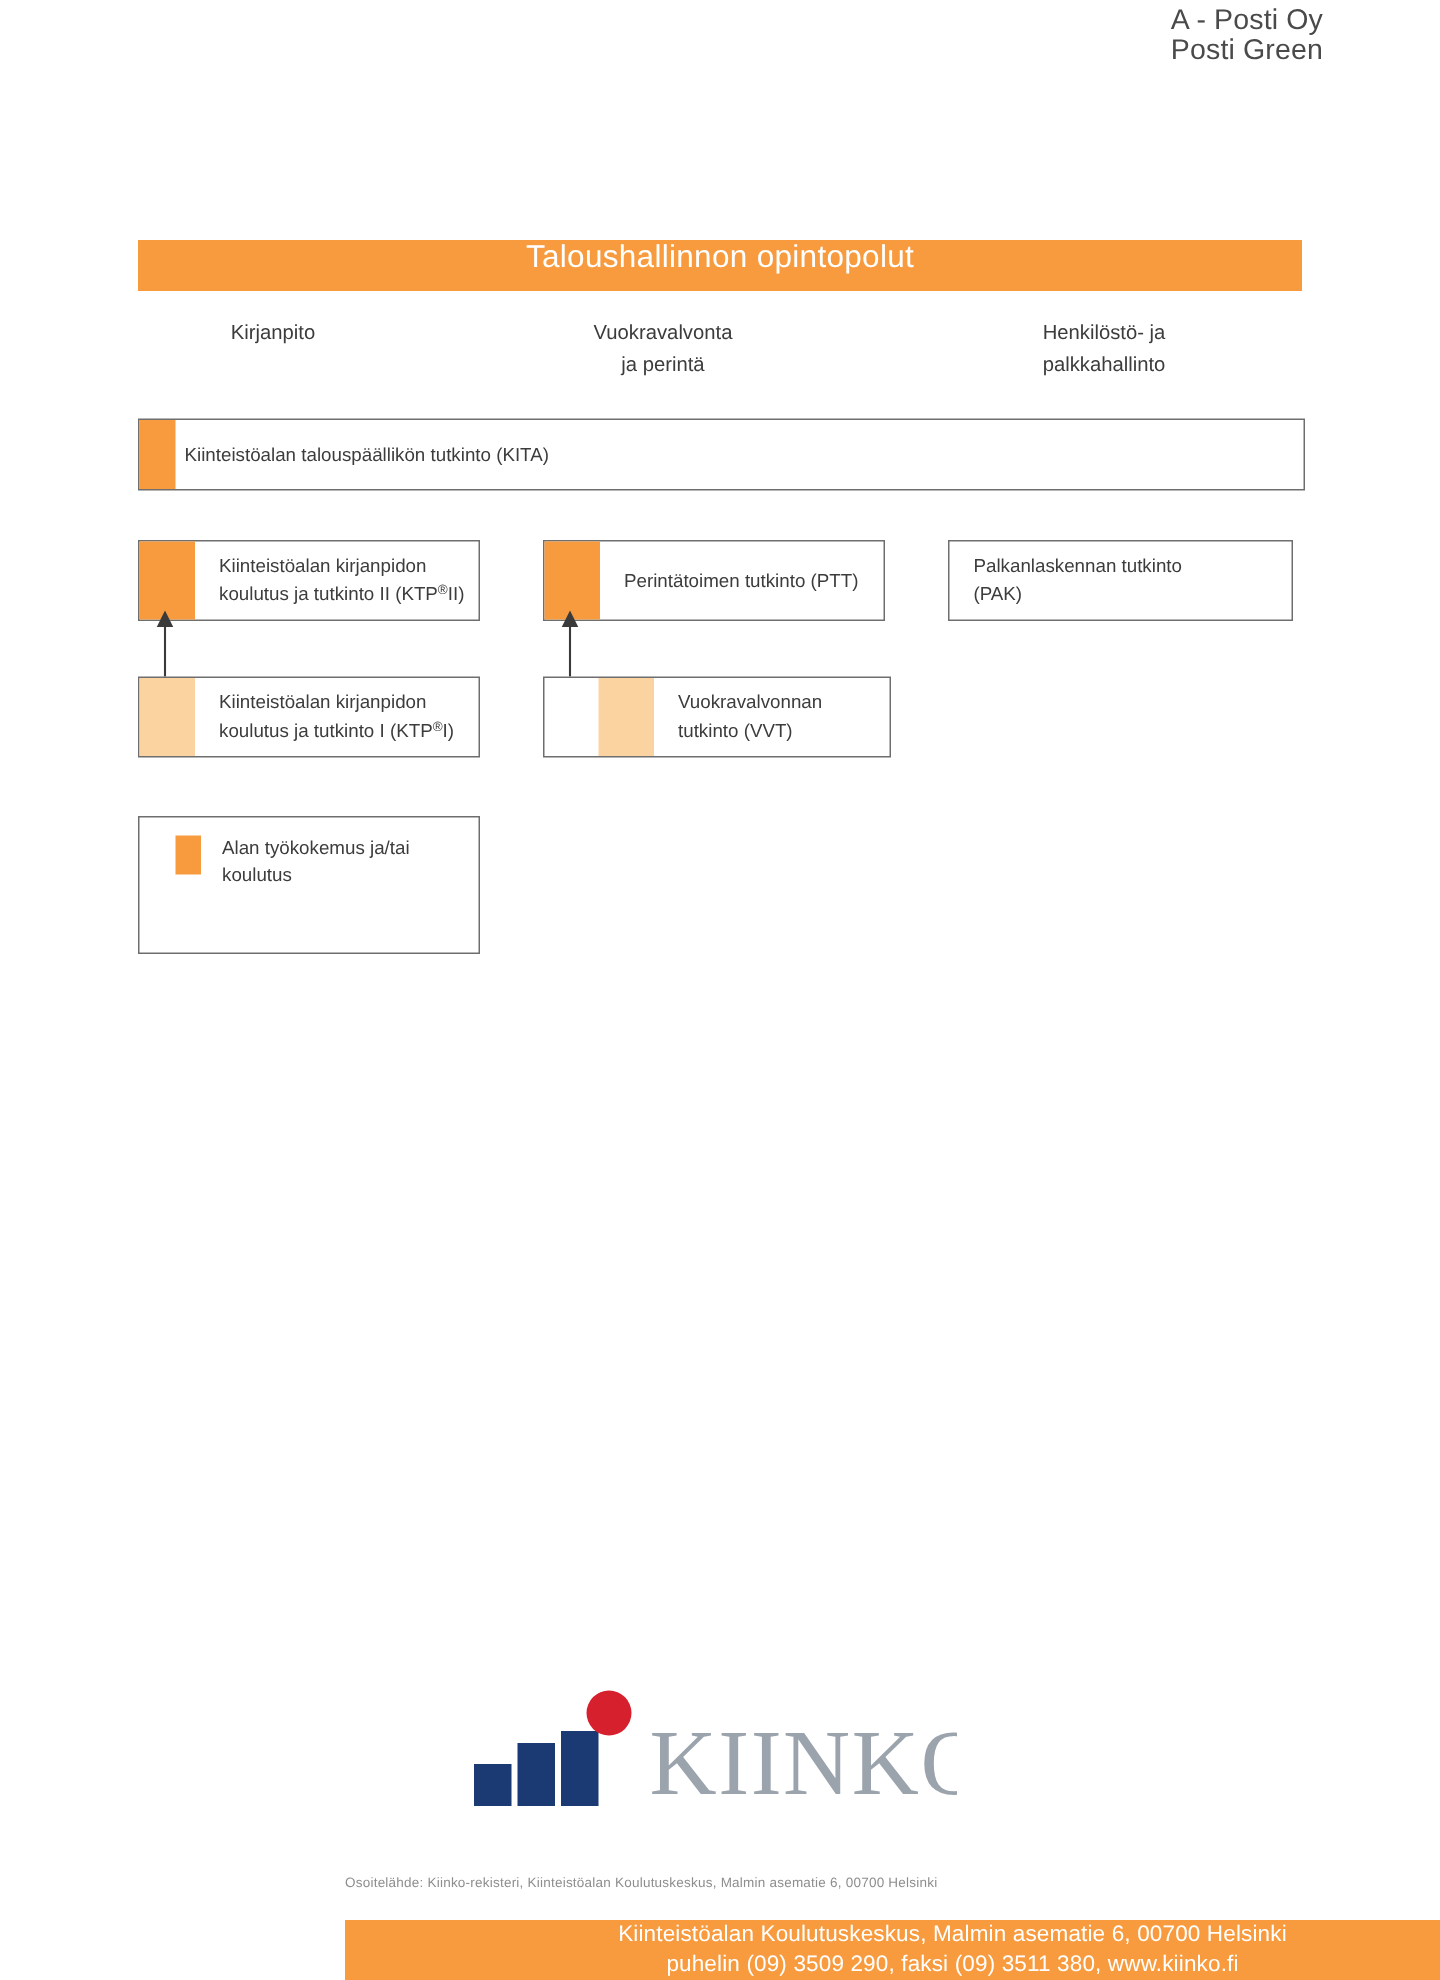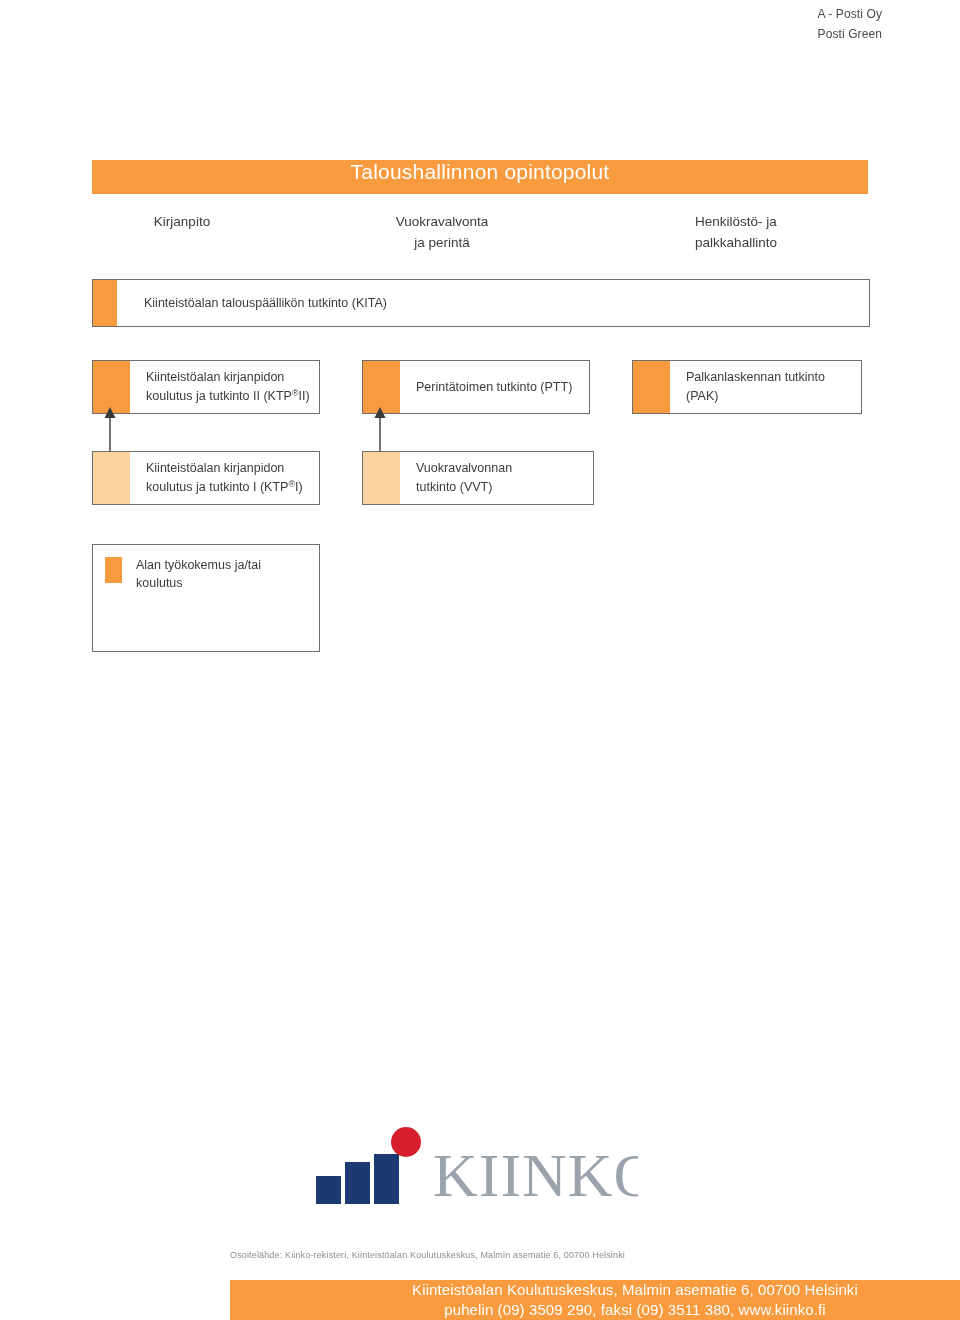--- a/index.html
+++ b/index.html
@@ -17,21 +17,21 @@
     overflow: hidden;
     -webkit-font-smoothing: antialiased;
   }
 
   
   .corner-label {
     position: absolute;
     top: 4px;
     right: 78px;
     text-align: right;
-    font-size: 12px;
+    font-size: 19px;
     line-height: 20px;
     color: #4a4a4a;
     letter-spacing: 0.1px;
   }
 
   
   .title-bar {
     position: absolute;
     left: 92px;
     top: 160px;
@@ -94,53 +94,53 @@
   .tab.light { background: #FBD3A0; }
 
   
   .box.kita {
     left: 92px;
     top: 279px;
     width: 778px;
     height: 48px;
   }
   .box.kita .tab { width: 24px; }
-  .box.kita .box-label { padding-left: 27px; text-align: center; }
+  .box.kita .box-label { padding-left: 6px; text-align: center; }
 
   
   .box.r2a { left: 92px;  top: 360px; width: 228px; height: 54px; }
   .box.r2b { left: 362px; top: 360px; width: 228px; height: 54px; }
-  .box.r2c { left: 632px; top: 360px; width: 230px; height: 54px; }
+  .box.r2c { left: 632px; top: 360px; width: 230px; height: 54px; flex-direction: column; }
   .box.r2a .tab, .box.r2b .tab, .box.r2c .tab { width: 37px; }
 
   
   .box.r3a { left: 92px;  top: 451px; width: 228px; height: 54px; }
-  .box.r3b { left: 362px; top: 451px; width: 232px; height: 54px; }
+  .box.r3b { left: 362px; top: 451px; width: 232px; height: 54px; padding-left: 36px; }
   .box.r3a .tab, .box.r3b .tab { width: 37px; }
 
   
   .arrow {
     position: absolute;
     width: 14px;
     height: 46px;
   }
   .arrow.a1 { left: 103px; top: 407px; }
   .arrow.a2 { left: 373px; top: 407px; }
 
   
   .legend-box {
     position: absolute;
     left: 92px;
     top: 544px;
     width: 228px;
-    height: 108px;
+    height: 92px;
     border: 1px solid #6e6e6e;
     box-sizing: border-box;
     background: #ffffff;
-    padding: 11px 0 0 0;
+    padding: 11px 0 0 12px;
   }
   .legend-row {
     display: flex;
     align-items: flex-start;
     padding-left: 12px;
   }
   .legend-row + .legend-row { margin-top: 4px; }
   .legend-swatch {
     flex: 0 0 auto;
     width: 17px;

